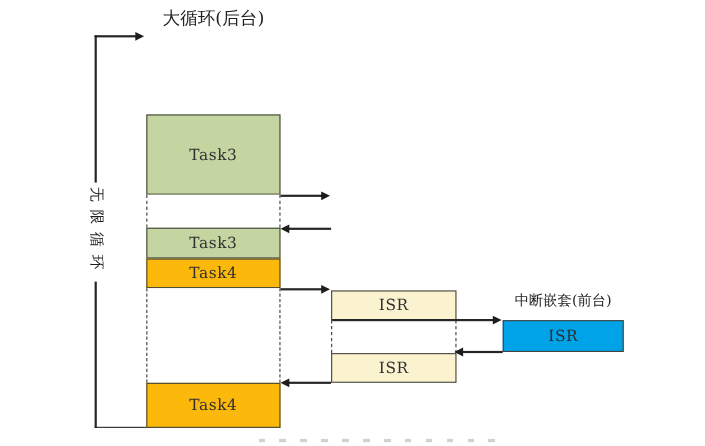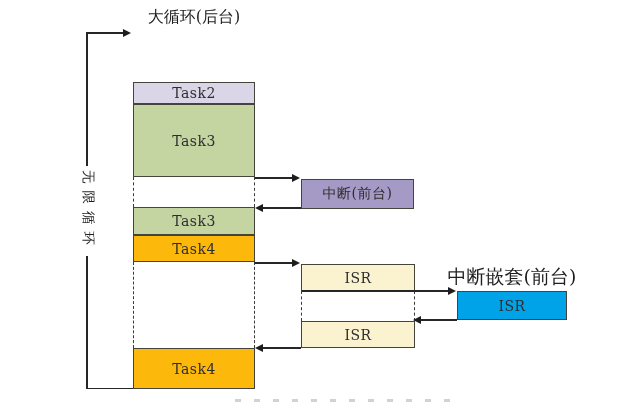--- a/index.html
+++ b/index.html
@@ -51,54 +51,48 @@
 
   <div class="hline" style="left:86px; top:32px; width:40px;"></div>
   <div class="ah-r" style="left:123px; top:28.5px;"></div>
   <div class="vline" style="left:86px; top:32px; height:134px;"></div>
   <div class="loop-label">
     <span>无限循环</span>
   </div>
   <div class="vline" style="left:86px; top:256px; height:133px;"></div>
   <div class="hline" style="left:86px; top:387.5px; width:48px;"></div>
 
-  <div class="box" style="left: 133px; top: 82px; width: 122px; height: 22px; background-color: rgb(219, 213, 232);">
-    <span>Task2</span>
-  </div>
   <div class="box" style="left: 133px; top: 104px; width: 122px; height: 73px; background-color: rgb(196, 213, 161);">
     <span>Task3</span>
   </div>
   <div class="gapbox" style="left:133px; top:177px; width:122px; height:30px;"></div>
   <div class="box" style="left: 133px; top: 207px; width: 122px; height: 28px; background-color: rgb(196, 213, 161);">
     <span>Task3</span>
   </div>
   <div class="box" style="left: 133px; top: 235px; width: 122px; height: 27px; background-color: rgb(252, 185, 11);">
     <span>Task4</span>
   </div>
   <div class="gapbox" style="left:133px; top:262px; width:122px; height:86px;"></div>
   <div class="box" style="left: 133px; top: 348px; width: 122px; height: 41px; background-color: rgb(252, 185, 11);">
     <span>Task4</span>
   </div>
 
   <div class="hline" style="left:255px; top:177px; width:40px;"></div>
   <div class="ah-r" style="left:292px; top:173.5px;"></div>
-  <div class="box" style="left: 301px; top: 179px; width: 113px; height: 30px; background-color: rgb(165, 154, 198);">
-    <span>中断(前台)</span>
-  </div>
   <div class="hline" style="left:261px; top:207px; width:40px;"></div>
   <div class="ah-l" style="left:255px; top:203.5px;"></div>
 
   <div class="hline" style="left:255px; top:262px; width:40px;"></div>
   <div class="ah-r" style="left:292px; top:258.5px;"></div>
   <div class="box" style="left: 301px; top: 264px; width: 114px; height: 27px; background-color: rgb(251, 242, 207);">
     <span>ISR</span>
   </div>
   <div class="gapbox" style="left:301px; top:291px; width:114px; height:30px;"></div>
 
-  <div class="title" style="left:447px; top:264px; width:130px; font-size:19px;">中断嵌套(前台)</div>
+  <div class="title" style="left:447px; top:264px; width:130px; font-size:13px;">中断嵌套(前台)</div>
   <div class="hline" style="left:302px; top:290px; width:149px;"></div>
   <div class="ah-r" style="left:448px; top:286.5px;"></div>
   <div class="box" style="left: 457px; top: 291px; width: 110px; height: 29px; background-color: rgb(0, 162, 232);">
     <span>ISR</span>
   </div>
   <div class="hline" style="left:420px; top:319px; width:37px;"></div>
   <div class="ah-l" style="left:413px; top:315.5px;"></div>
 
   <div class="box" style="left: 301px; top: 321px; width: 114px; height: 27px; background-color: rgb(251, 242, 207);">
     <span>ISR</span>

